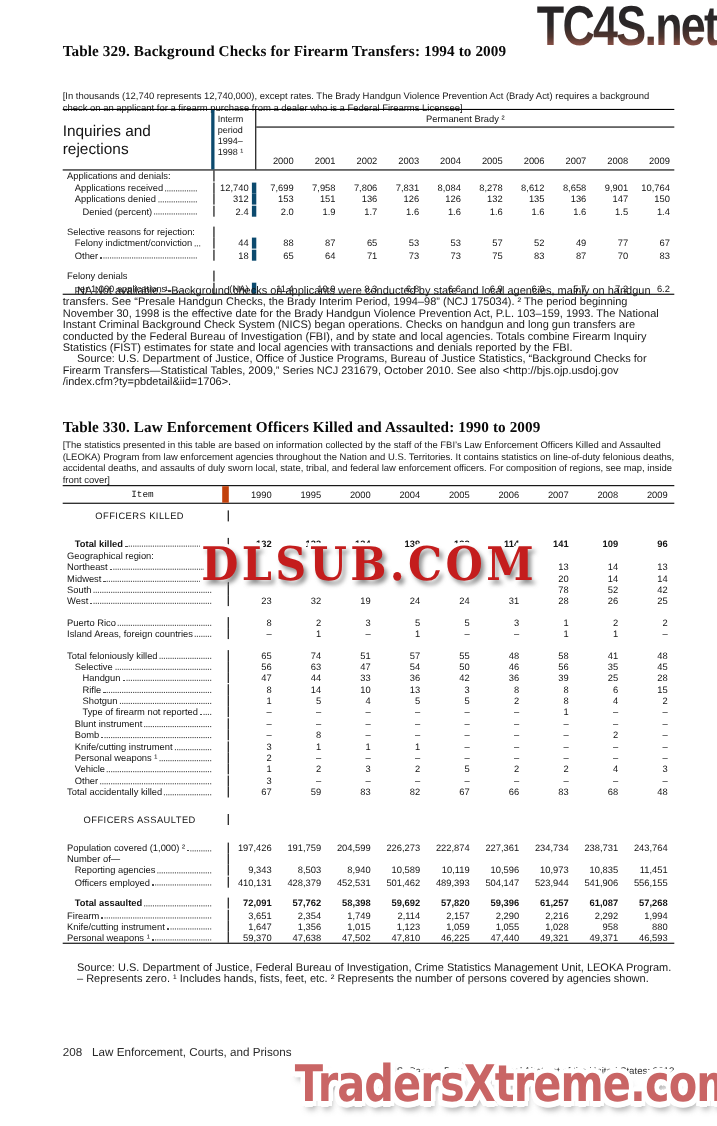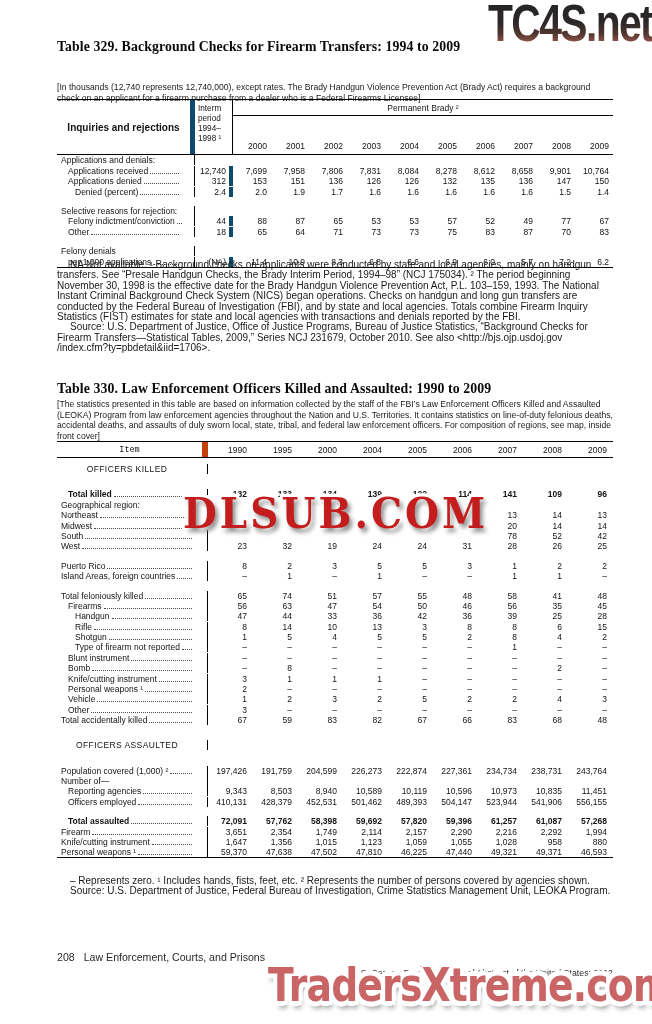--- a/index.html
+++ b/index.html
@@ -23,22 +23,22 @@
   .sectrow .stubcell{justify-content:center;align-items:center;letter-spacing:.4px;}
   .lbltxt{white-space:nowrap;}
   .ldr{flex:1 1 auto;min-width:5px;border-bottom:1px dotted #4a4a4a;margin:0 1px 2px 2px;}
   .vcell{box-sizing:border-box;text-align:right;white-space:nowrap;}
 
   
   #t329-tbl .stubcell{width:138px;}
   #t329-tbl .vcell{width:38px;padding-right:4px;}
   #t329-tbl .interim{border-right:4px solid #0c4a6e;padding-right:3px;}
   .hdr329{display:flex;border-bottom:1.2px solid #000;height:55px;box-sizing:border-box;}
-  .h-stub329{width:138px;border-right:5px solid #0c4a6e;display:flex;align-items:center;
-             justify-content:center;font-size:10px;box-sizing:border-box;font-weight:bold;}
+  .h-stub329{width:138px;border-right:3px solid #0c4a6e;display:flex;align-items:center;
+             justify-content:center;font-size:14px;box-sizing:border-box;}
   .h-interim{width:38px;border-right:1px solid #000;font-size:8.2px;line-height:10px;
              padding:4px 1px 0 3px;box-sizing:border-box;}
   .h-interim span{display:block;}
   .h-years{flex:1;display:flex;flex-direction:column;}
   .h-brady{text-align:center;font-size:8.5px;padding:3px 0 2px 0;border-bottom:1px solid #000;}
   .h-yrow{display:flex;flex:1;align-items:flex-end;padding-bottom:3px;}
 
   
   #t330-tbl .stubcell{width:151px;}
   #t330-tbl .vcell{width:45px;padding-right:6px;}
@@ -485,21 +485,21 @@
         <div class="vcell">51</div>
         <div class="vcell">57</div>
         <div class="vcell">55</div>
         <div class="vcell">48</div>
         <div class="vcell">58</div>
         <div class="vcell">41</div>
         <div class="vcell">48</div>
       </div>
       <div class="trow">
         <div class="stubcell">
-          <span class="lbltxt" style="padding-left: 7px;">Firearms</span>
+          <span class="lbltxt" style="padding-left: 7px;">Selective</span>
           <div class="ldr"></div>
         </div>
         <div class="vcell">56</div>
         <div class="vcell">63</div>
         <div class="vcell">47</div>
         <div class="vcell">54</div>
         <div class="vcell">50</div>
         <div class="vcell">46</div>
         <div class="vcell">56</div>
         <div class="vcell">35</div>
@@ -834,22 +834,22 @@
         <div class="vcell">46,225</div>
         <div class="vcell">47,440</div>
         <div class="vcell">49,321</div>
         <div class="vcell">49,371</div>
         <div class="vcell">46,593</div>
       </div>
     </div>
 </div>
 
 <div class="blk fnotes" style="top:876px;">
+  <p>Source: U.S. Department of Justice, Federal Bureau of Investigation, Crime Statistics Management Unit, LEOKA Program.</p>
   <p>– Represents zero. ¹ Includes hands, fists, feet, etc. ² Represents the number of persons covered by agencies shown.</p>
-  <p>Source: U.S. Department of Justice, Federal Bureau of Investigation, Crime Statistics Management Unit, LEOKA Program.</p>
 </div>
 
 <div id="footer-left">
   <span class="pgnum">208</span><span>Law Enforcement, Courts, and Prisons</span>
 </div>
 <div id="footer-right">U.S. Census Bureau, Statistical Abstract of the United States: 2012</div>
 
 <div class="wm" id="wm-top">TC4S.net</div>
 <div class="wm" id="wm-mid">DLSUB.COM</div>
 <div class="wm" id="wm-bottom">TradersXtreme.com</div>

